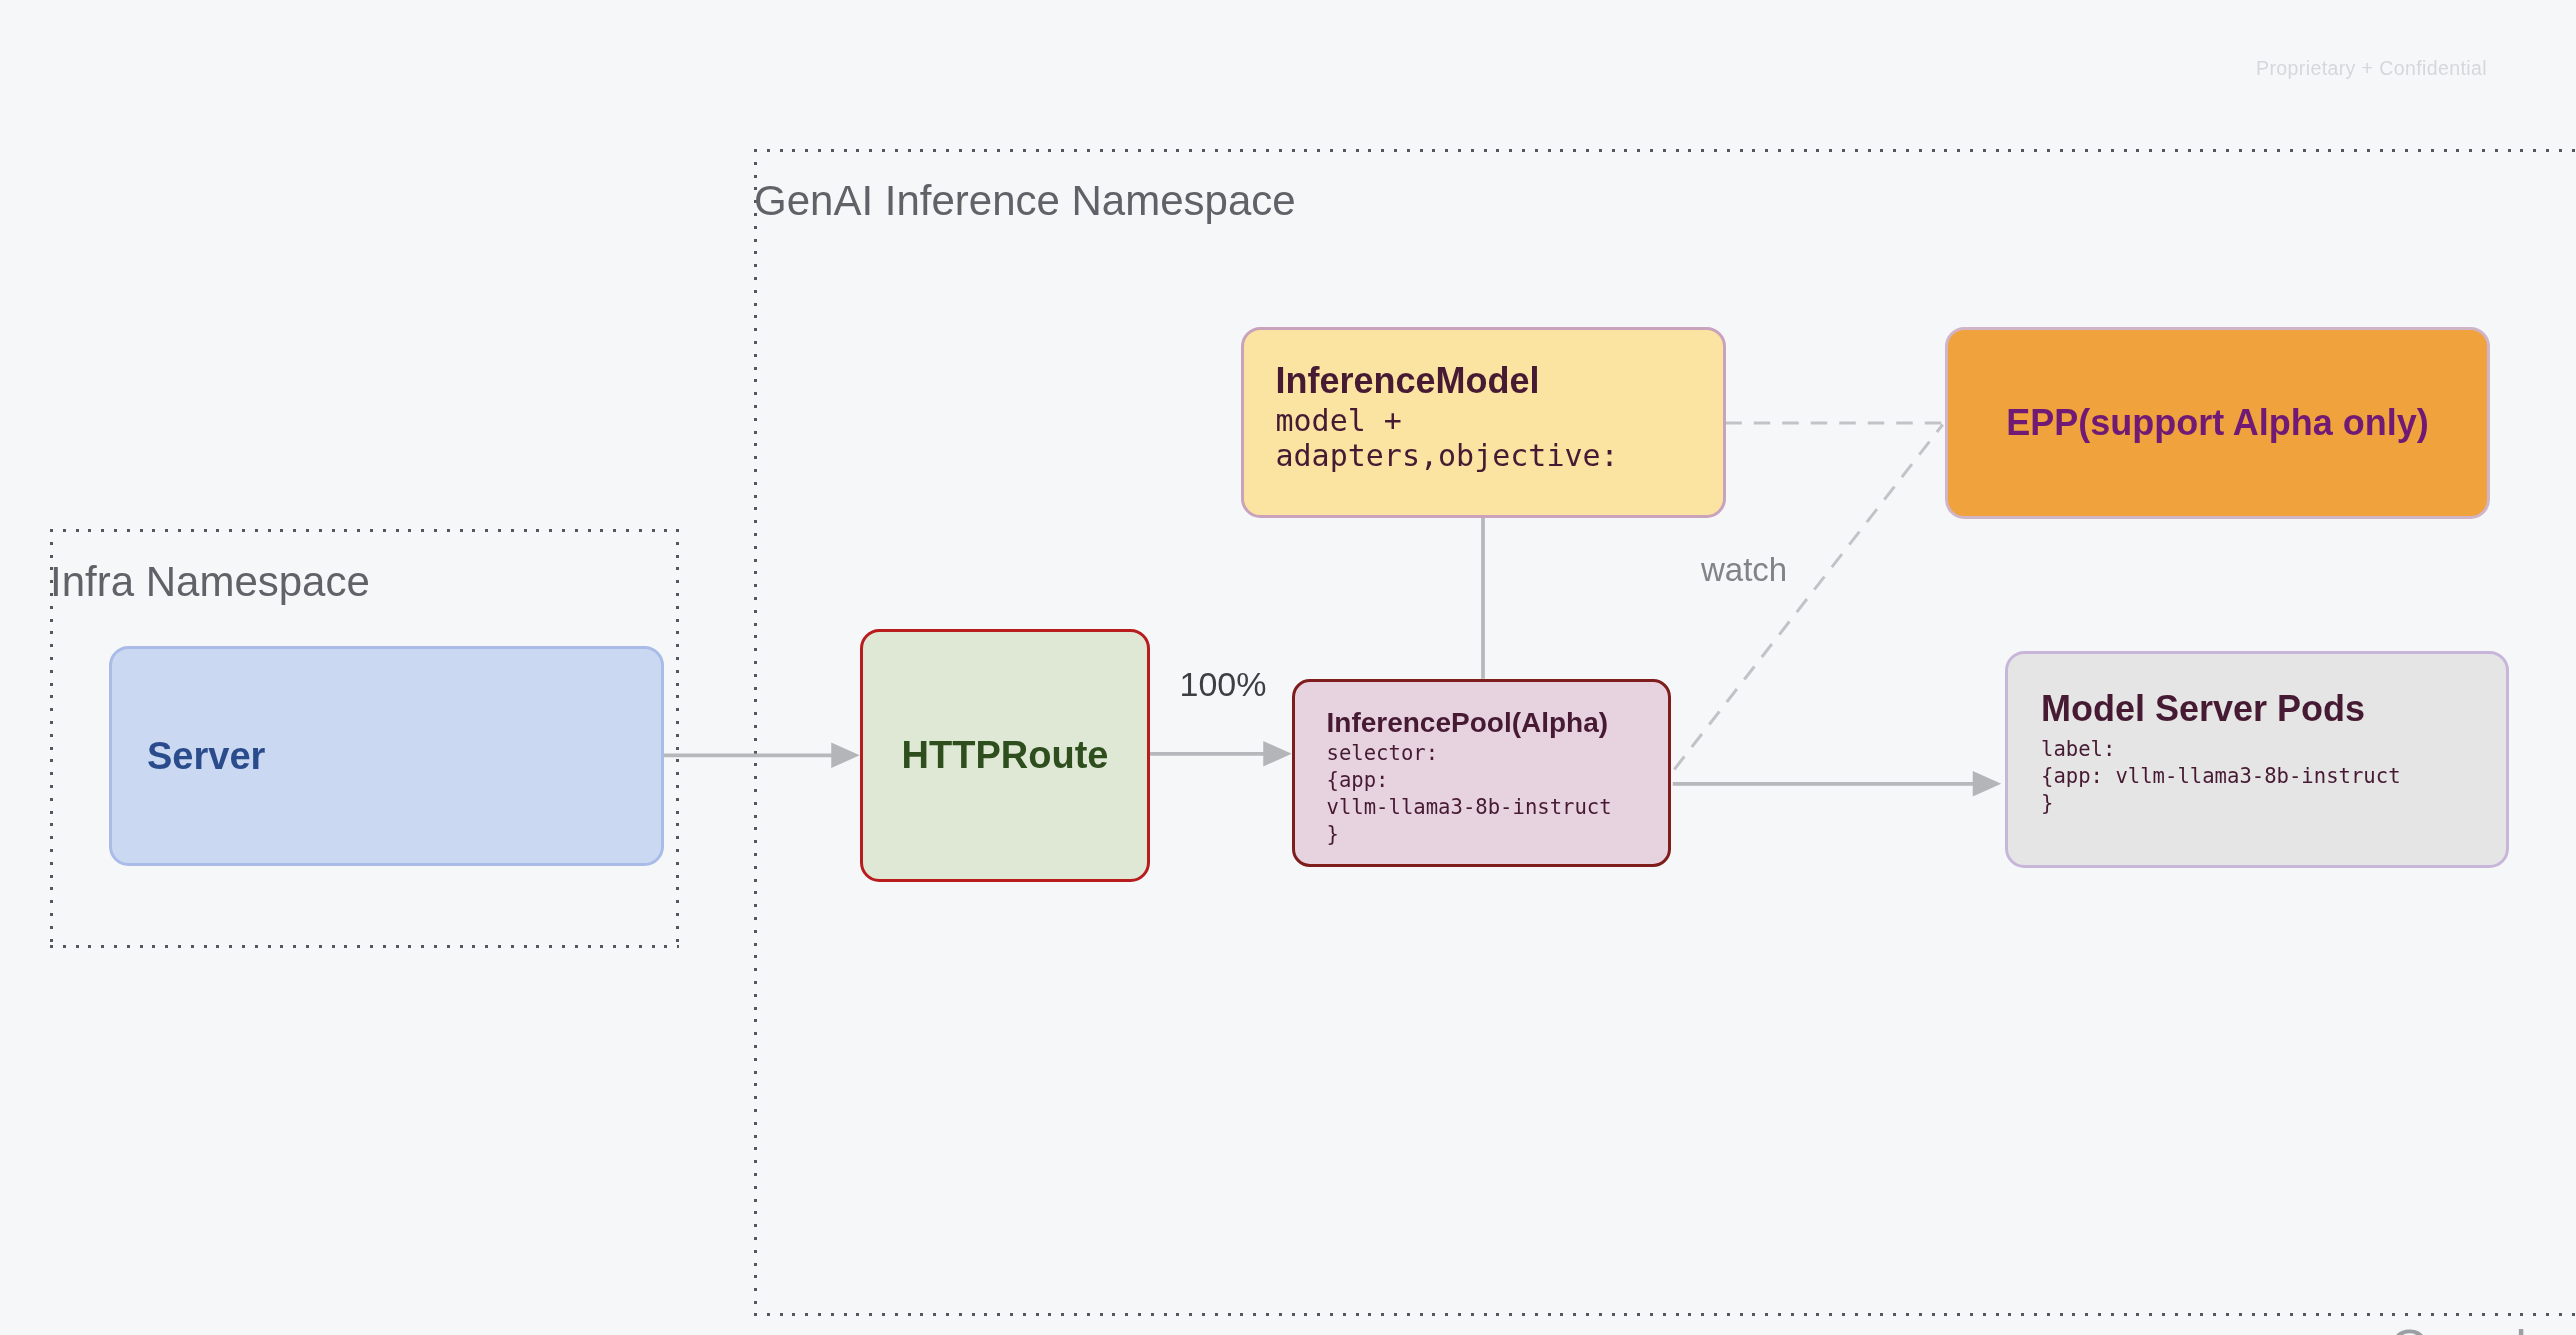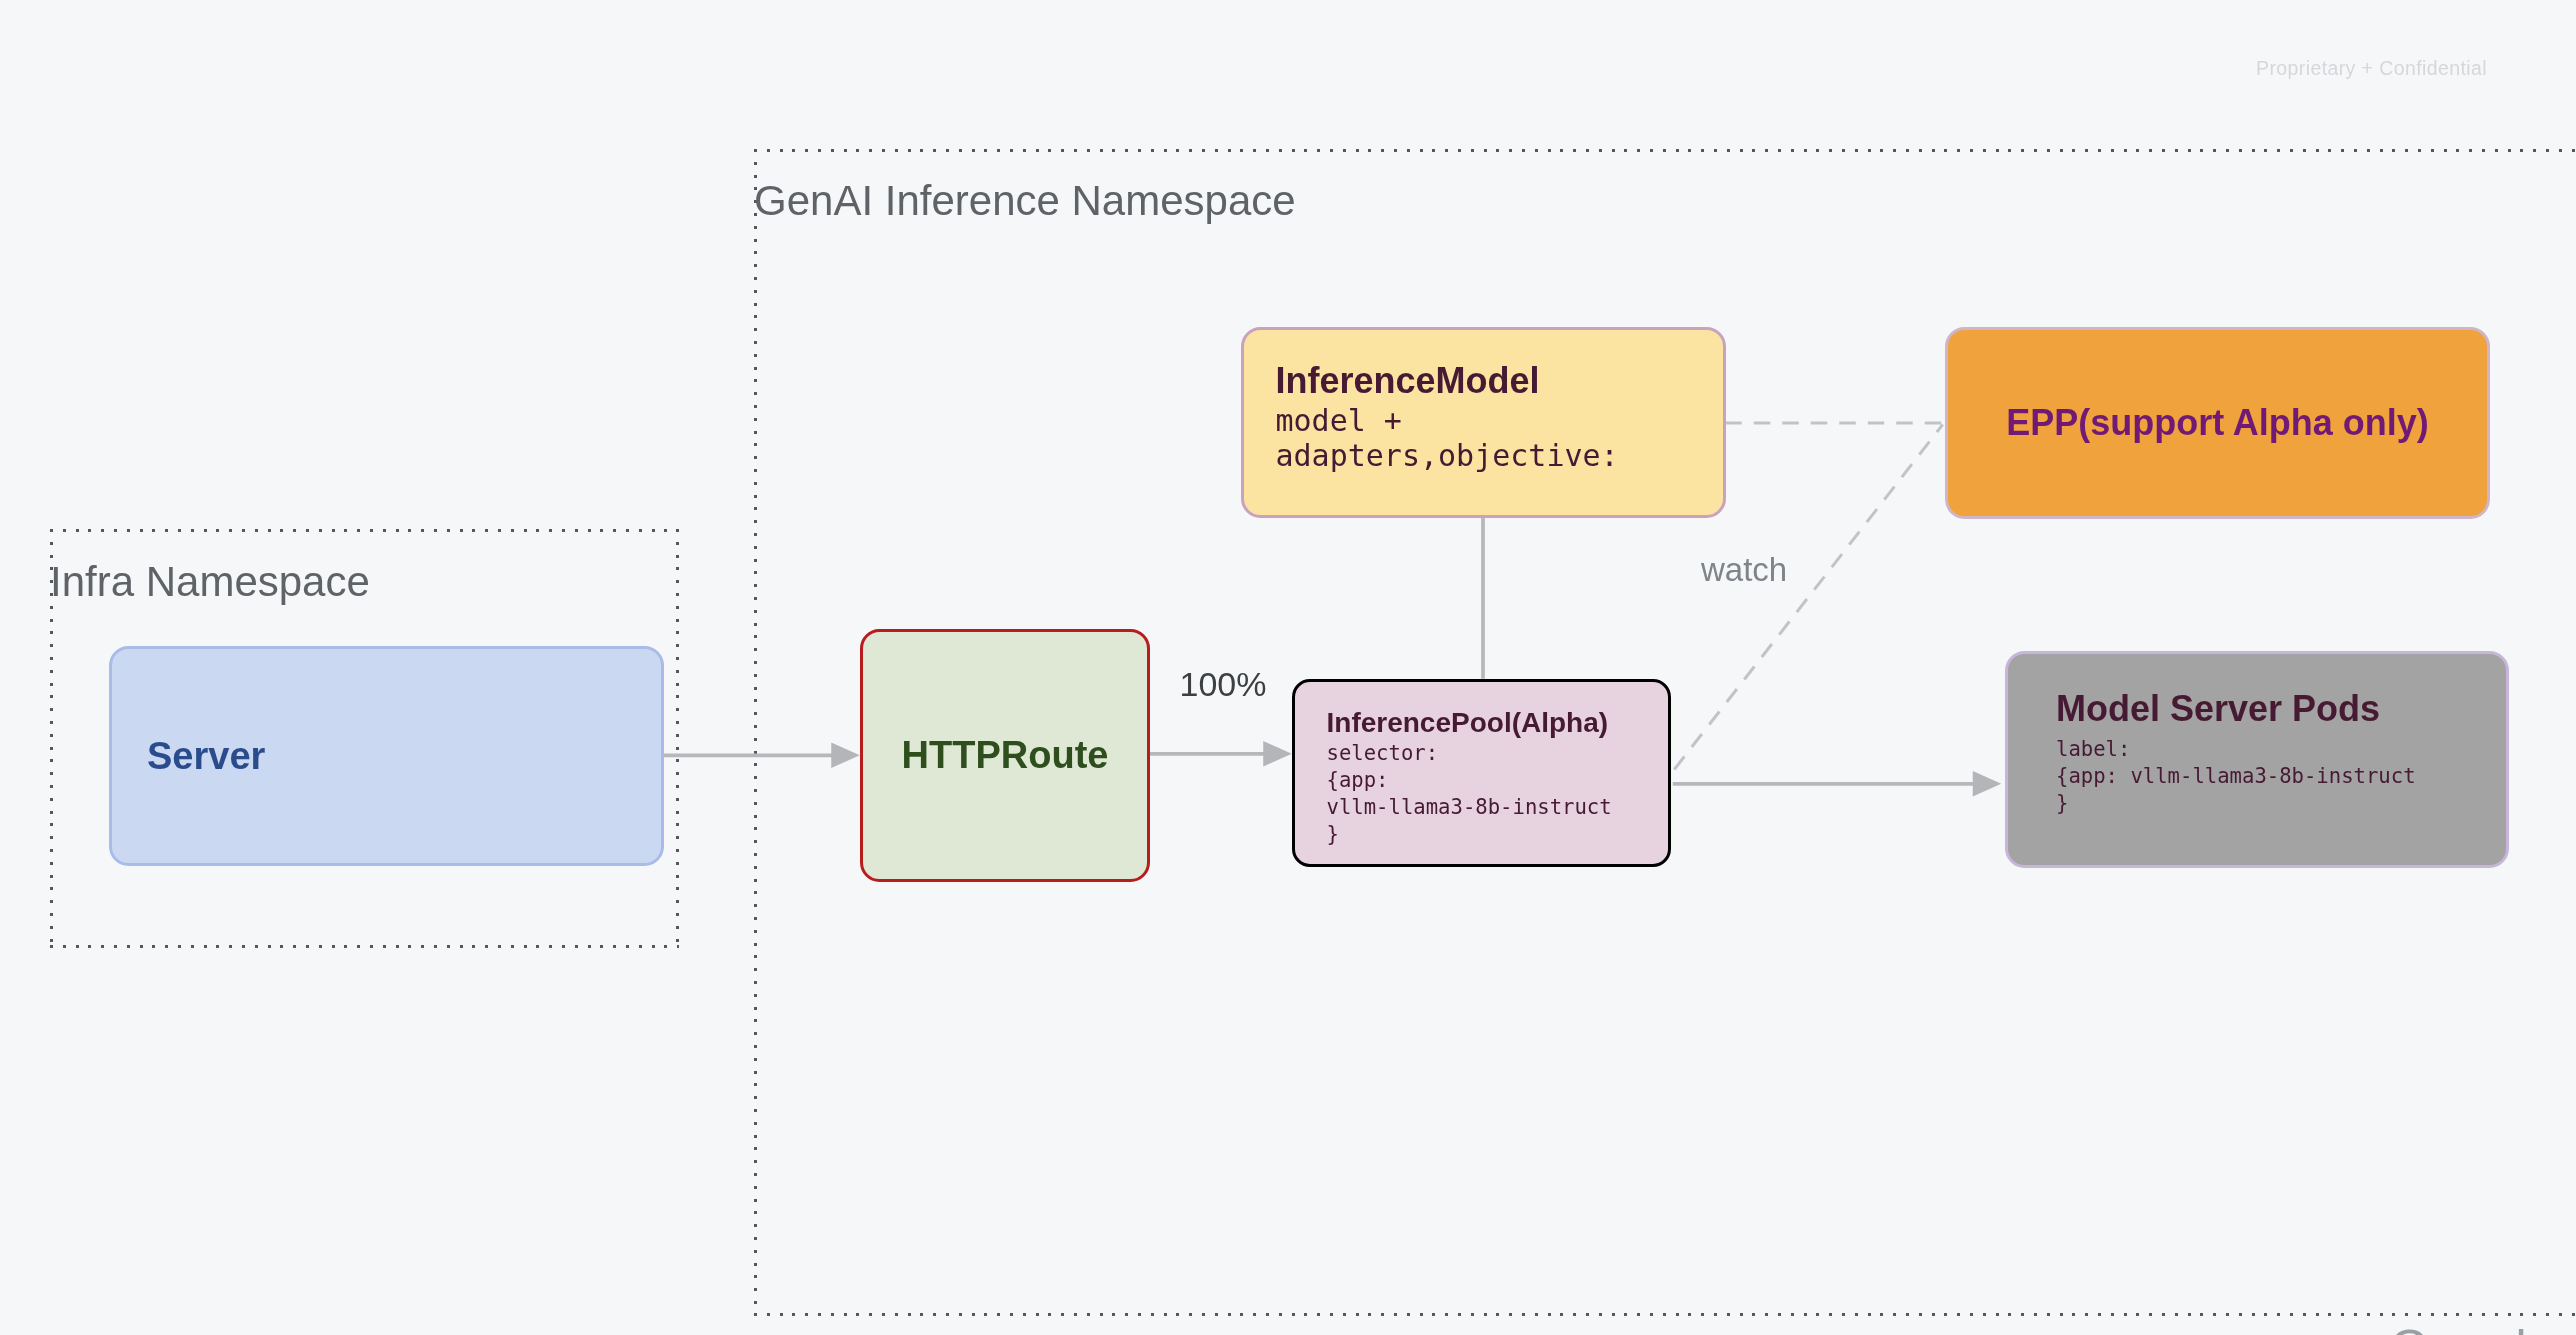--- a/index.html
+++ b/index.html
@@ -75,29 +75,29 @@
   .inference-model .title{font-size:36px;line-height:44px;}
   .inference-model .code{font-size:30px;line-height:35px;}
   .epp{
     left:1945px;top:327px;width:545px;height:192px;
     background:#F0A33C;border:3px solid #D0B4C8;
     display:flex;align-items:center;justify-content:center;
     font-size:36px;font-weight:bold;color:#701a75;white-space:nowrap;
   }
   .inference-pool{
     left:1292px;top:679px;width:379px;height:188px;
-    background:#E7D3DF;border:3px solid #000000;
+    background:#E7D3DF;border:3px solid #7f1d1d;
     border-radius:18px;padding:22.5px 31.5px;
   }
   .inference-pool .title{font-size:28px;line-height:35px;}
   .inference-pool .code{font-size:20.6px;line-height:27px;}
   .model-server-pods{
     left:2005px;top:651px;width:504px;height:217px;
-    background:#a3a3a3;border:3px solid #C8B6DA;
-    padding:33px 48px;
+    background:#e5e5e5;border:3px solid #C8B6DA;
+    padding:33px 33px;
   }
   .model-server-pods .title{font-size:36px;line-height:44px;margin-bottom:4.5px;}
   .model-server-pods .code{font-size:20.6px;line-height:27px;}
 
   
   .lbl-percent{
     left:1163px;top:665px;width:120px;text-align:center;
     font-size:34px;color:#3C4043;
   }
   .lbl-watch{

